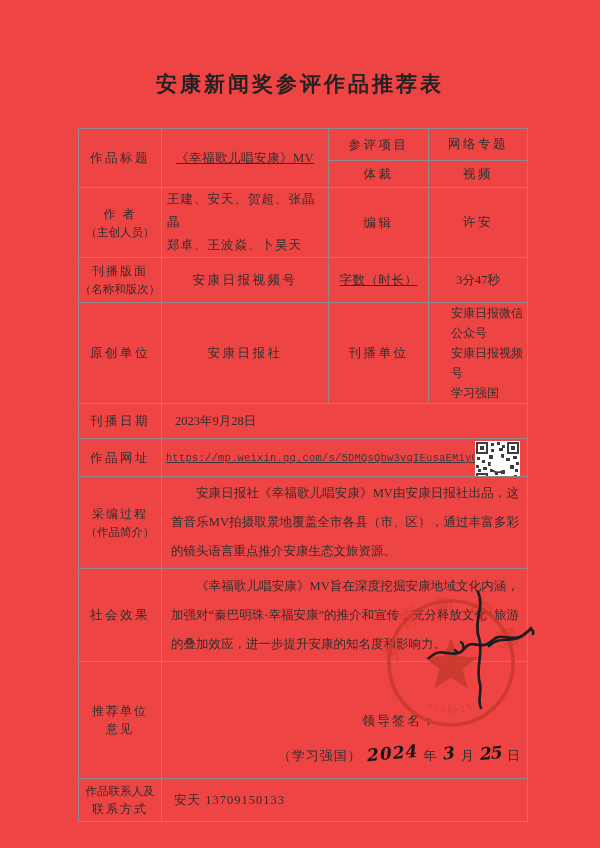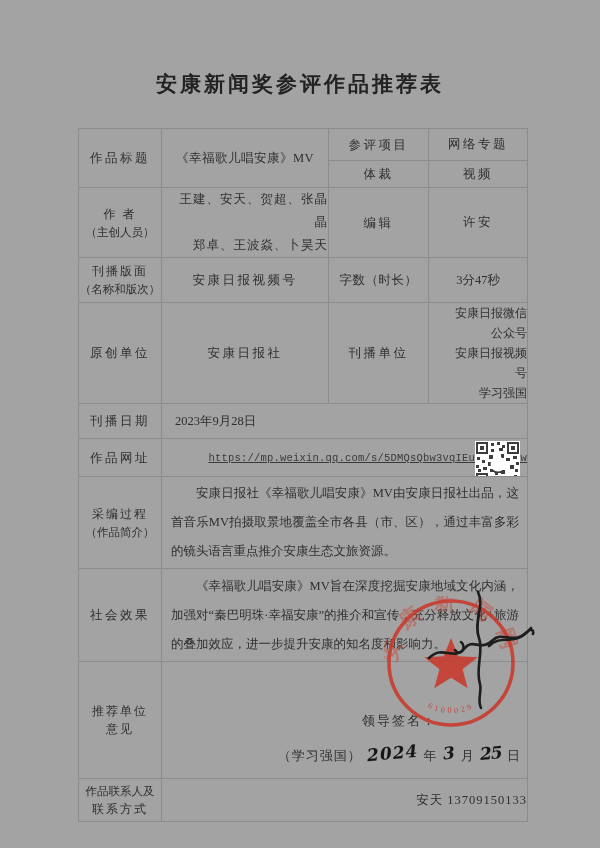--- a/index.html
+++ b/index.html
@@ -1,24 +1,24 @@
 <!DOCTYPE html>
 <html><head>
 <meta charset="utf-8">
 <style>
   html,body{margin:0;padding:0;}
   body{background:#e9e9e9;font-family:"Liberation Serif","DejaVu Serif",serif;}
-  .page{position:relative;width:600px;height:848px;background:#a3a3a3;color:#2e2e2e;overflow:hidden;margin:0 auto;}
+  .page{position:relative;width:600px;height:848px;background:#ef4444;color:#2e2e2e;overflow:hidden;margin:0 auto;}
   .doc-title{position:absolute;top:70px;left:0;width:100%;text-align:center;font-size:21px;font-weight:700;letter-spacing:3px;color:#222;}
   .tbl-wrap{position:absolute;left:78px;top:128px;}
   table.form{border-collapse:collapse;table-layout:fixed;width:449px;}
-  td{border:1px solid #8c8c8c;vertical-align:middle;font-size:12.5px;color:#2f2f2f;padding:0;overflow:hidden;text-align:right;}
+  td{border:1px solid #8c8c8c;vertical-align:middle;font-size:12.5px;color:#2f2f2f;padding:0;overflow:hidden;}
   td.lbl{text-align:center;line-height:18px;}
   .sp2{letter-spacing:2.5px;}
-  .sp1{letter-spacing:0.5px;}
+  .sp1{letter-spacing:0.5px;text-decoration:underline;}
   td.val-c{text-align:center;}
   td.val-l{text-align:left;padding-left:13px;}
   .pre{white-space:pre-line;}
   .para{text-align:justify;text-indent:2em;line-height:29px;padding:2px 8px 2px 9px;vertical-align:middle;}
   .url-cell{position:relative;padding-left:4px;}
   .url-text{font-family:"Liberation Mono","DejaVu Sans Mono",monospace;font-size:10.5px;text-decoration:underline;letter-spacing:0.2px;color:#3a3a3a;}
   .qr{position:absolute;right:7px;top:2px;width:45px;height:45px;}
   .pub-val{line-height:20px;padding-left:22px;font-size:12px;}
   .auth-val{line-height:23px;padding-left:5px;letter-spacing:1px;}
   .rec-cell{position:relative;}

